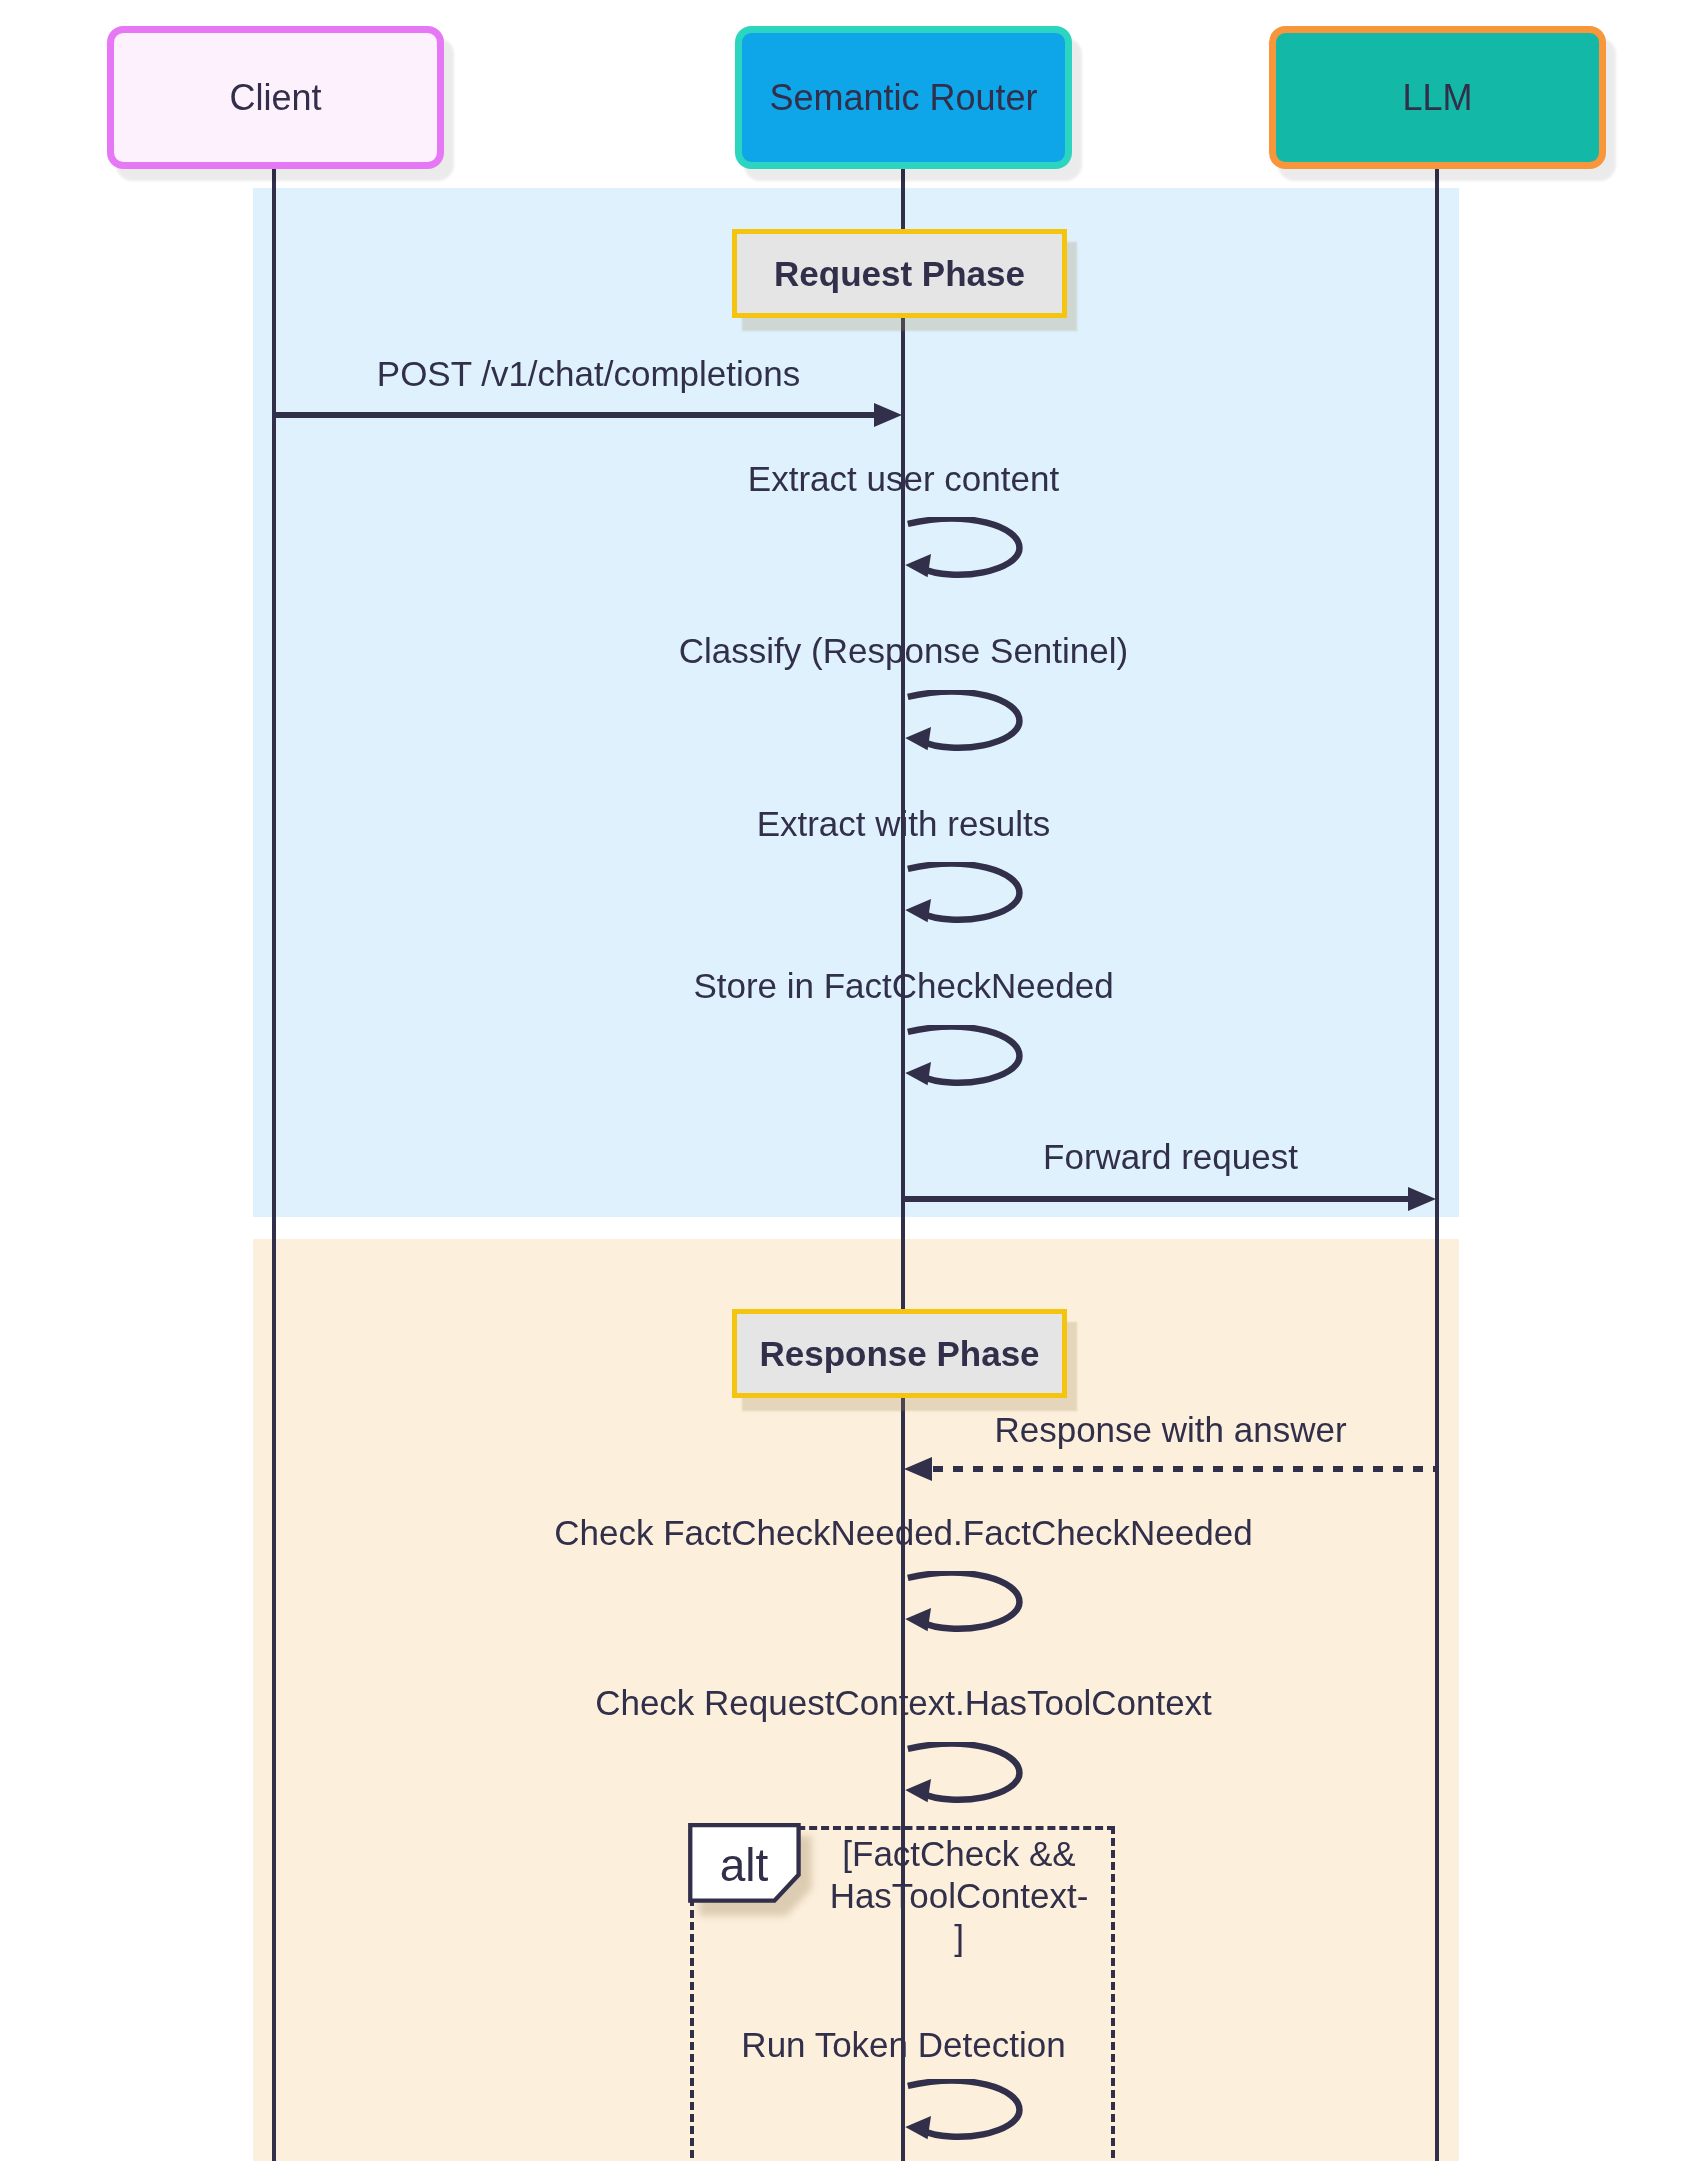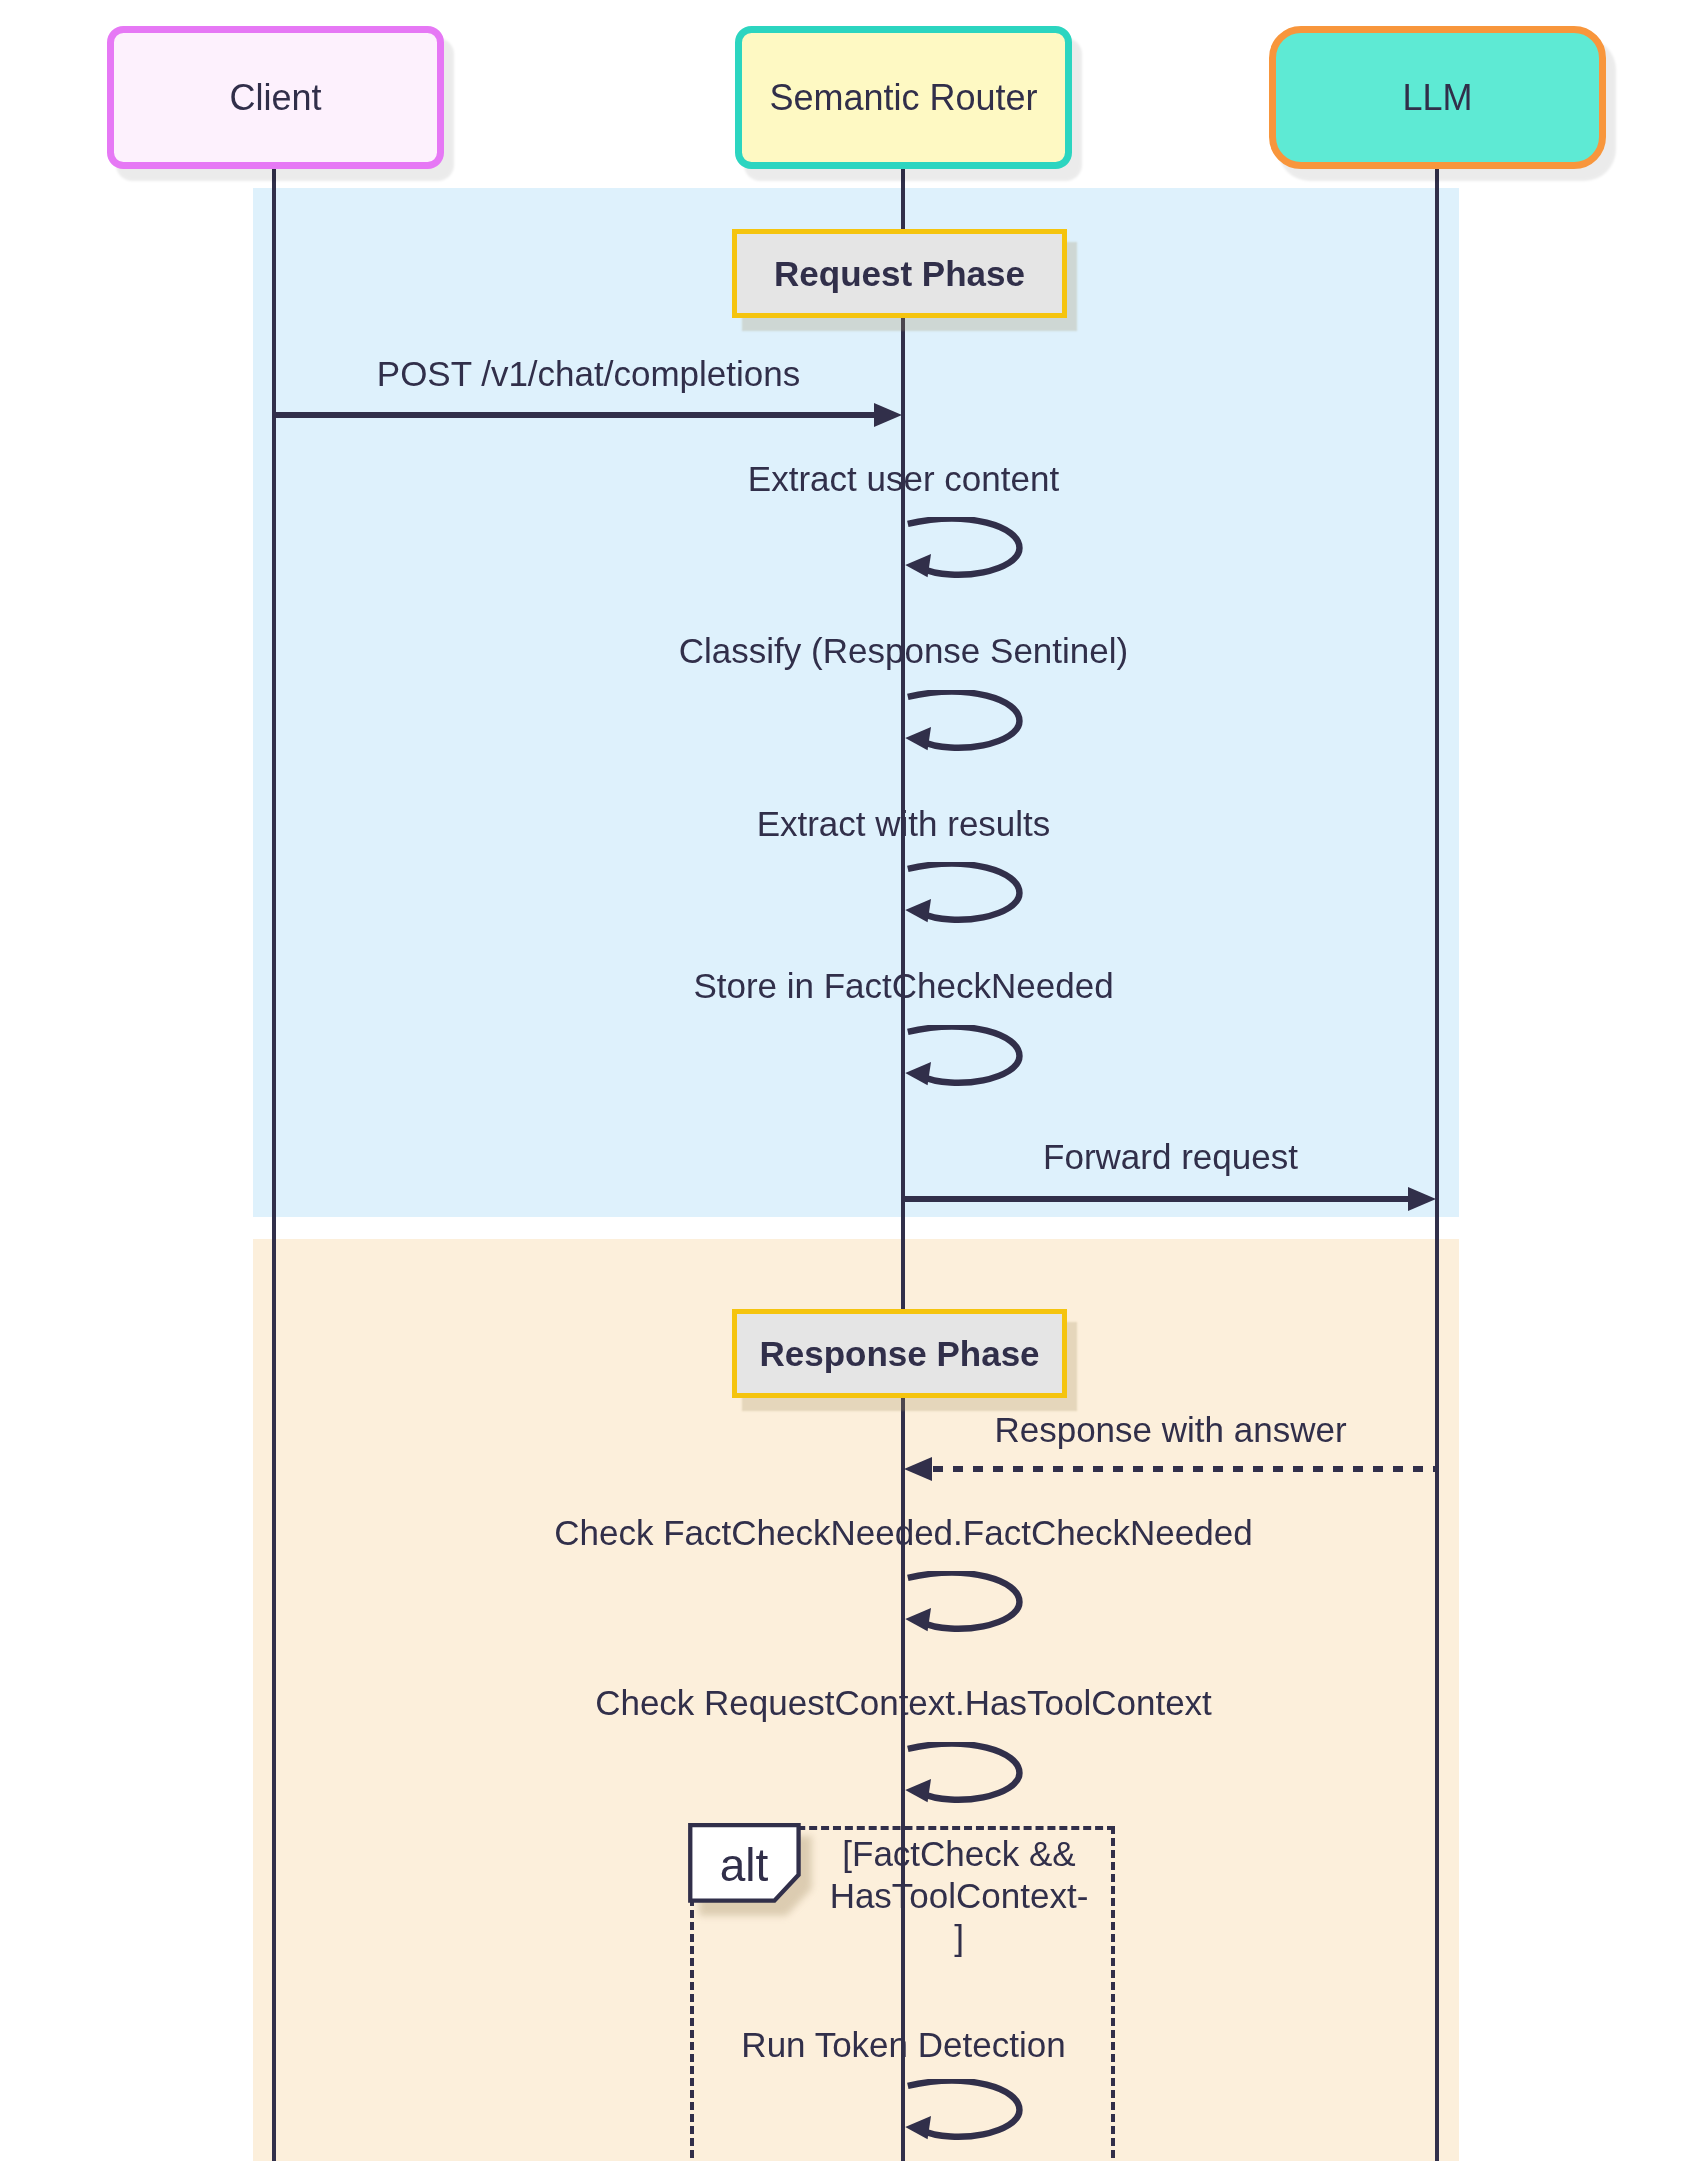--- a/index.html
+++ b/index.html
@@ -9,22 +9,22 @@
   .band{position:absolute;left:253px;width:1206px;}
   .band-request{top:188px;height:1029px;background:#def1fc;}
   .band-response{top:1239px;height:1803px;background:#fcefdb;}
   
   .lifeline{position:absolute;top:169px;width:4.3px;height:2916px;background:#312f4a;}
   
   .actor{position:absolute;width:337px;height:143px;border-radius:16.4px;
          border:7px solid;display:flex;align-items:center;justify-content:center;
          font-size:36px;box-shadow:9.5px 12px 2.6px rgba(0,0,0,0.08);box-sizing:border-box;}
   .actor-client{background:#fdf1fd;border-color:#e678f5;}
-  .actor-router{background:#fef9c3;border-color:#2cd5c0;}
-  .actor-llm{background:#5eead4;border-color:#f8963c;border-radius:32px;}
+  .actor-router{background:#0ea5e9;border-color:#2cd5c0;}
+  .actor-llm{background:#14b8a6;border-color:#f8963c;}
   .row-top{top:26px;}
   
   .phase{position:absolute;left:732px;width:335px;height:89px;background:#e5e5e5;
          border:5.6px solid #f5c40e;display:flex;align-items:center;justify-content:center;
          font-size:35px;font-weight:700;box-shadow:10.4px 13px 1.7px rgba(160,140,90,0.25);
          box-sizing:border-box;}
   
   .mlabel{position:absolute;width:865px;height:43px;line-height:43px;text-align:center;
           font-size:35px;white-space:nowrap;}
   

